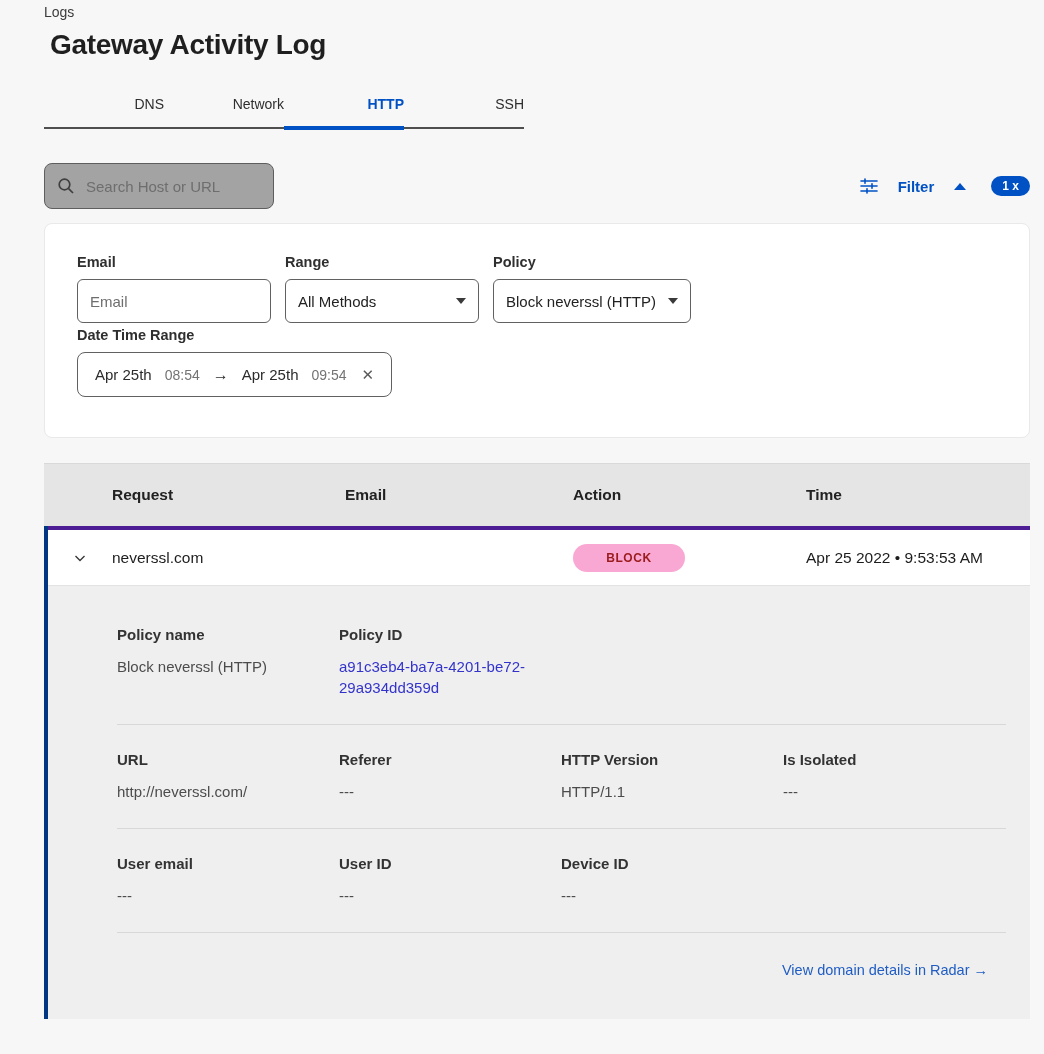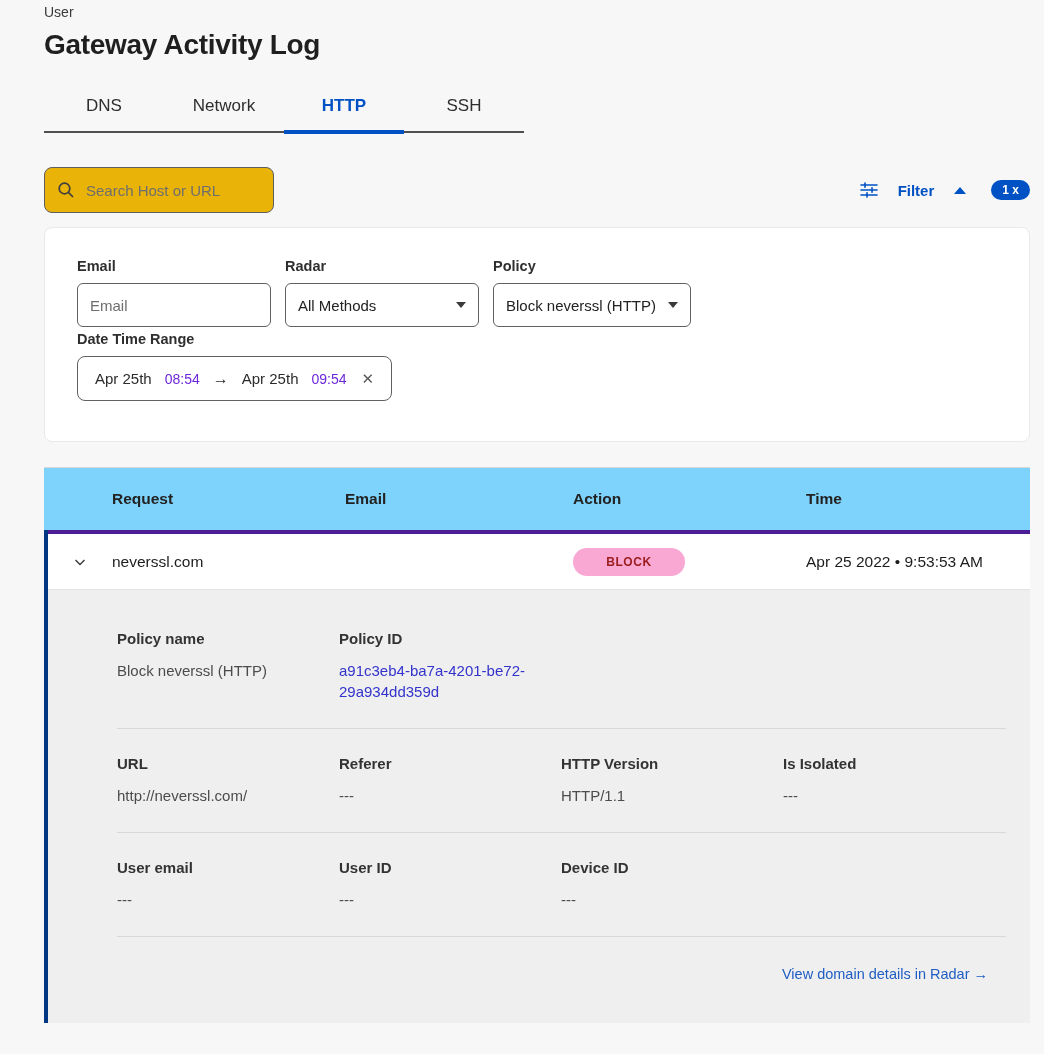--- a/index.html
+++ b/index.html
@@ -7,31 +7,31 @@
   body {
     width:1044px; height:1054px; overflow:hidden;
     background:#f7f7f8;
     font-family:"Liberation Sans", sans-serif;
     color:#222;
   }
   .page { padding:4px 14px 0 44px; }
 
   
   .breadcrumb { font-size:14px; color:#3a3a3a; }
-  .page-title { font-size:28px; font-weight:700; color:#1f1f1f; margin-top:9px; letter-spacing:-0.3px; }
+  .page-title { font-size:28px; font-weight:700; color:#1f1f1f; margin-top:9px; letter-spacing:-0.3px;margin-left:6px; }
 
   
   .tabs { display:flex; width:480px; margin-top:22px; border-bottom:2px solid #4f4f4f; }
-  .tab { width:120px; text-align:center; padding:13px 0 15px; font-size:17px; color:#2e2e2e; position:relative; cursor:pointer; }
+  .tab { width:120px; text-align:right; padding:13px 0 15px; font-size:14px; color:#2e2e2e; position:relative; cursor:pointer; }
   .tab.active { color:#0051c3; font-weight:700; }
   .tab.active::after { content:""; position:absolute; left:0; right:0; bottom:-3px; height:4px; background:#0051c3; }
 
   
   .search-row { display:flex; justify-content:space-between; align-items:center; margin-top:34px; }
-  .search-box { display:flex; align-items:center; width:230px; height:46px; background:#eab308; border:1px solid #5e5e5e; border-radius:8px; padding:0 12px; }
+  .search-box { display:flex; align-items:center; width:230px; height:46px; background:#a3a3a3; border:1px solid #5e5e5e; border-radius:8px; padding:0 12px; }
   .search-box input { border:none; outline:none; flex:1; font-size:15px; font-family:"Liberation Sans",sans-serif; color:#333; margin-left:9px; background:transparent; }
   .search-box input::placeholder { color:#6e6e6e; }
   .filter-ctl { display:flex; align-items:center; gap:20px; cursor:pointer; }
   .filter-label { color:#0051c3; font-weight:700; font-size:15px; }
   .caret-up { width:0; height:0; border-left:6px solid transparent; border-right:6px solid transparent; border-bottom:7px solid #0051c3; }
   .filter-badge { background:#0051c3; color:#fff; font-size:12px; font-weight:700; border-radius:11px; padding:3px 11px; margin-left:5px; }
 
   
   .filter-panel { background:#fff; border:1px solid #e9e9e9; border-radius:8px; margin-top:14px; padding:30px 32px 30px; height:215px; }
   .filter-fields { display:flex; gap:14px; }
@@ -39,27 +39,27 @@
   .ffield.wide { width:198px; }
   .flabel { font-size:14.5px; font-weight:700; color:#2f2f2f; margin-bottom:9px; }
   .finput, .fselect { width:100%; height:44px; border:1px solid #616161; border-radius:6px; background:#fff; font-size:15px; padding:0 12px; color:#222; font-family:"Liberation Sans",sans-serif; }
   .finput { outline:none; }
   .finput::placeholder { color:#6e6e6e; }
   .fselect { display:flex; align-items:center; justify-content:space-between; cursor:pointer; }
   .caret-down { width:0; height:0; border-left:5px solid transparent; border-right:5px solid transparent; border-top:6px solid #3a3a3a; }
   .dt-section { margin-top:4px; }
   .date-range { display:inline-flex; align-items:center; gap:13px; height:45px; border:1px solid #616161; border-radius:8px; padding:0 17px; background:#fff; cursor:pointer; }
   .dr-date { font-size:15px; color:#2c2c2c; }
-  .dr-time { font-size:14px; color:#6d28d9; }
+  .dr-time { font-size:14px; color:#737373; }
   .dr-arrow { font-size:16px; color:#2c2c2c; }
   .dr-close { font-size:15px; color:#5a5a5a; margin-left:2px; cursor:pointer; }
 
   
   .log-table { margin-top:25px; background:#fff; border-top:1px solid #d9d9d9; }
-  .thead { display:grid; grid-template-columns:68px 233px 228px 233px 1fr; height:62px; align-items:center; font-size:15.5px; font-weight:700; color:#222; background:#7dd3fc; }
+  .thead { display:grid; grid-template-columns:68px 233px 228px 233px 1fr; height:62px; align-items:center; font-size:15.5px; font-weight:700; color:#222; background:#e5e5e5; }
   .expanded-wrap { border-left:4px solid #003682; }
   .log-row { display:grid; grid-template-columns:64px 233px 228px 233px 1fr; height:60px; align-items:center; background:#fff; border-top:4px solid #4c1d95; border-bottom:1px solid #e2e2e2; cursor:pointer; }
   .chev { display:flex; justify-content:center; align-items:center; }
   .req { font-size:15.5px; color:#1d1d1d; }
   .badge-block { display:inline-block; background:#f9a8d4; color:#9b1c1c; font-size:12px; font-weight:700; letter-spacing:0.6px; width:112px; text-align:center; padding:7px 0; border-radius:15px; }
   .time-cell { font-size:15.5px; color:#1c1c1c; }
 
   
   .details { background:#efefef; padding:40px 24px 40px 69px; }
   .dgrid { display:grid; grid-template-columns:222px 222px 222px 1fr; }
@@ -69,21 +69,21 @@
   .divider { height:1px; background:#d8d8d8; margin:26px 0; }
   .grp-gap { margin-top:30px; }
   .radar-row { text-align:right; margin-top:28px; padding-right:18px; }
   .radar-link { color:#1f5dc4; font-size:14.5px; cursor:pointer; }
 </style>
 </head>
 <body>
 
 <div class="page">
 
-  <div class="breadcrumb">User</div>
+  <div class="breadcrumb">Logs</div>
   <div class="page-title">Gateway Activity Log</div>
 
   <div class="tabs">
     <div class="tab">DNS</div>
     <div class="tab">Network</div>
     <div class="tab active">HTTP</div>
     <div class="tab">SSH</div>
   </div>
 
   <div class="search-row">
@@ -113,21 +113,21 @@
     </div>
   </div>
 
   <div class="filter-panel">
     <div class="filter-fields">
       <div class="ffield">
         <div class="flabel">Email</div>
         <input class="finput" type="text" placeholder="Email" style="">
       </div>
       <div class="ffield">
-        <div class="flabel">Radar</div>
+        <div class="flabel">Range</div>
         <div class="fselect">
           <span>All Methods</span>
           <span class="caret-down"></span>
         </div>
       </div>
       <div class="ffield wide">
         <div class="flabel">Policy</div>
         <div class="fselect">
           <span>Block neverssl (HTTP)</span>
           <span class="caret-down"></span>

